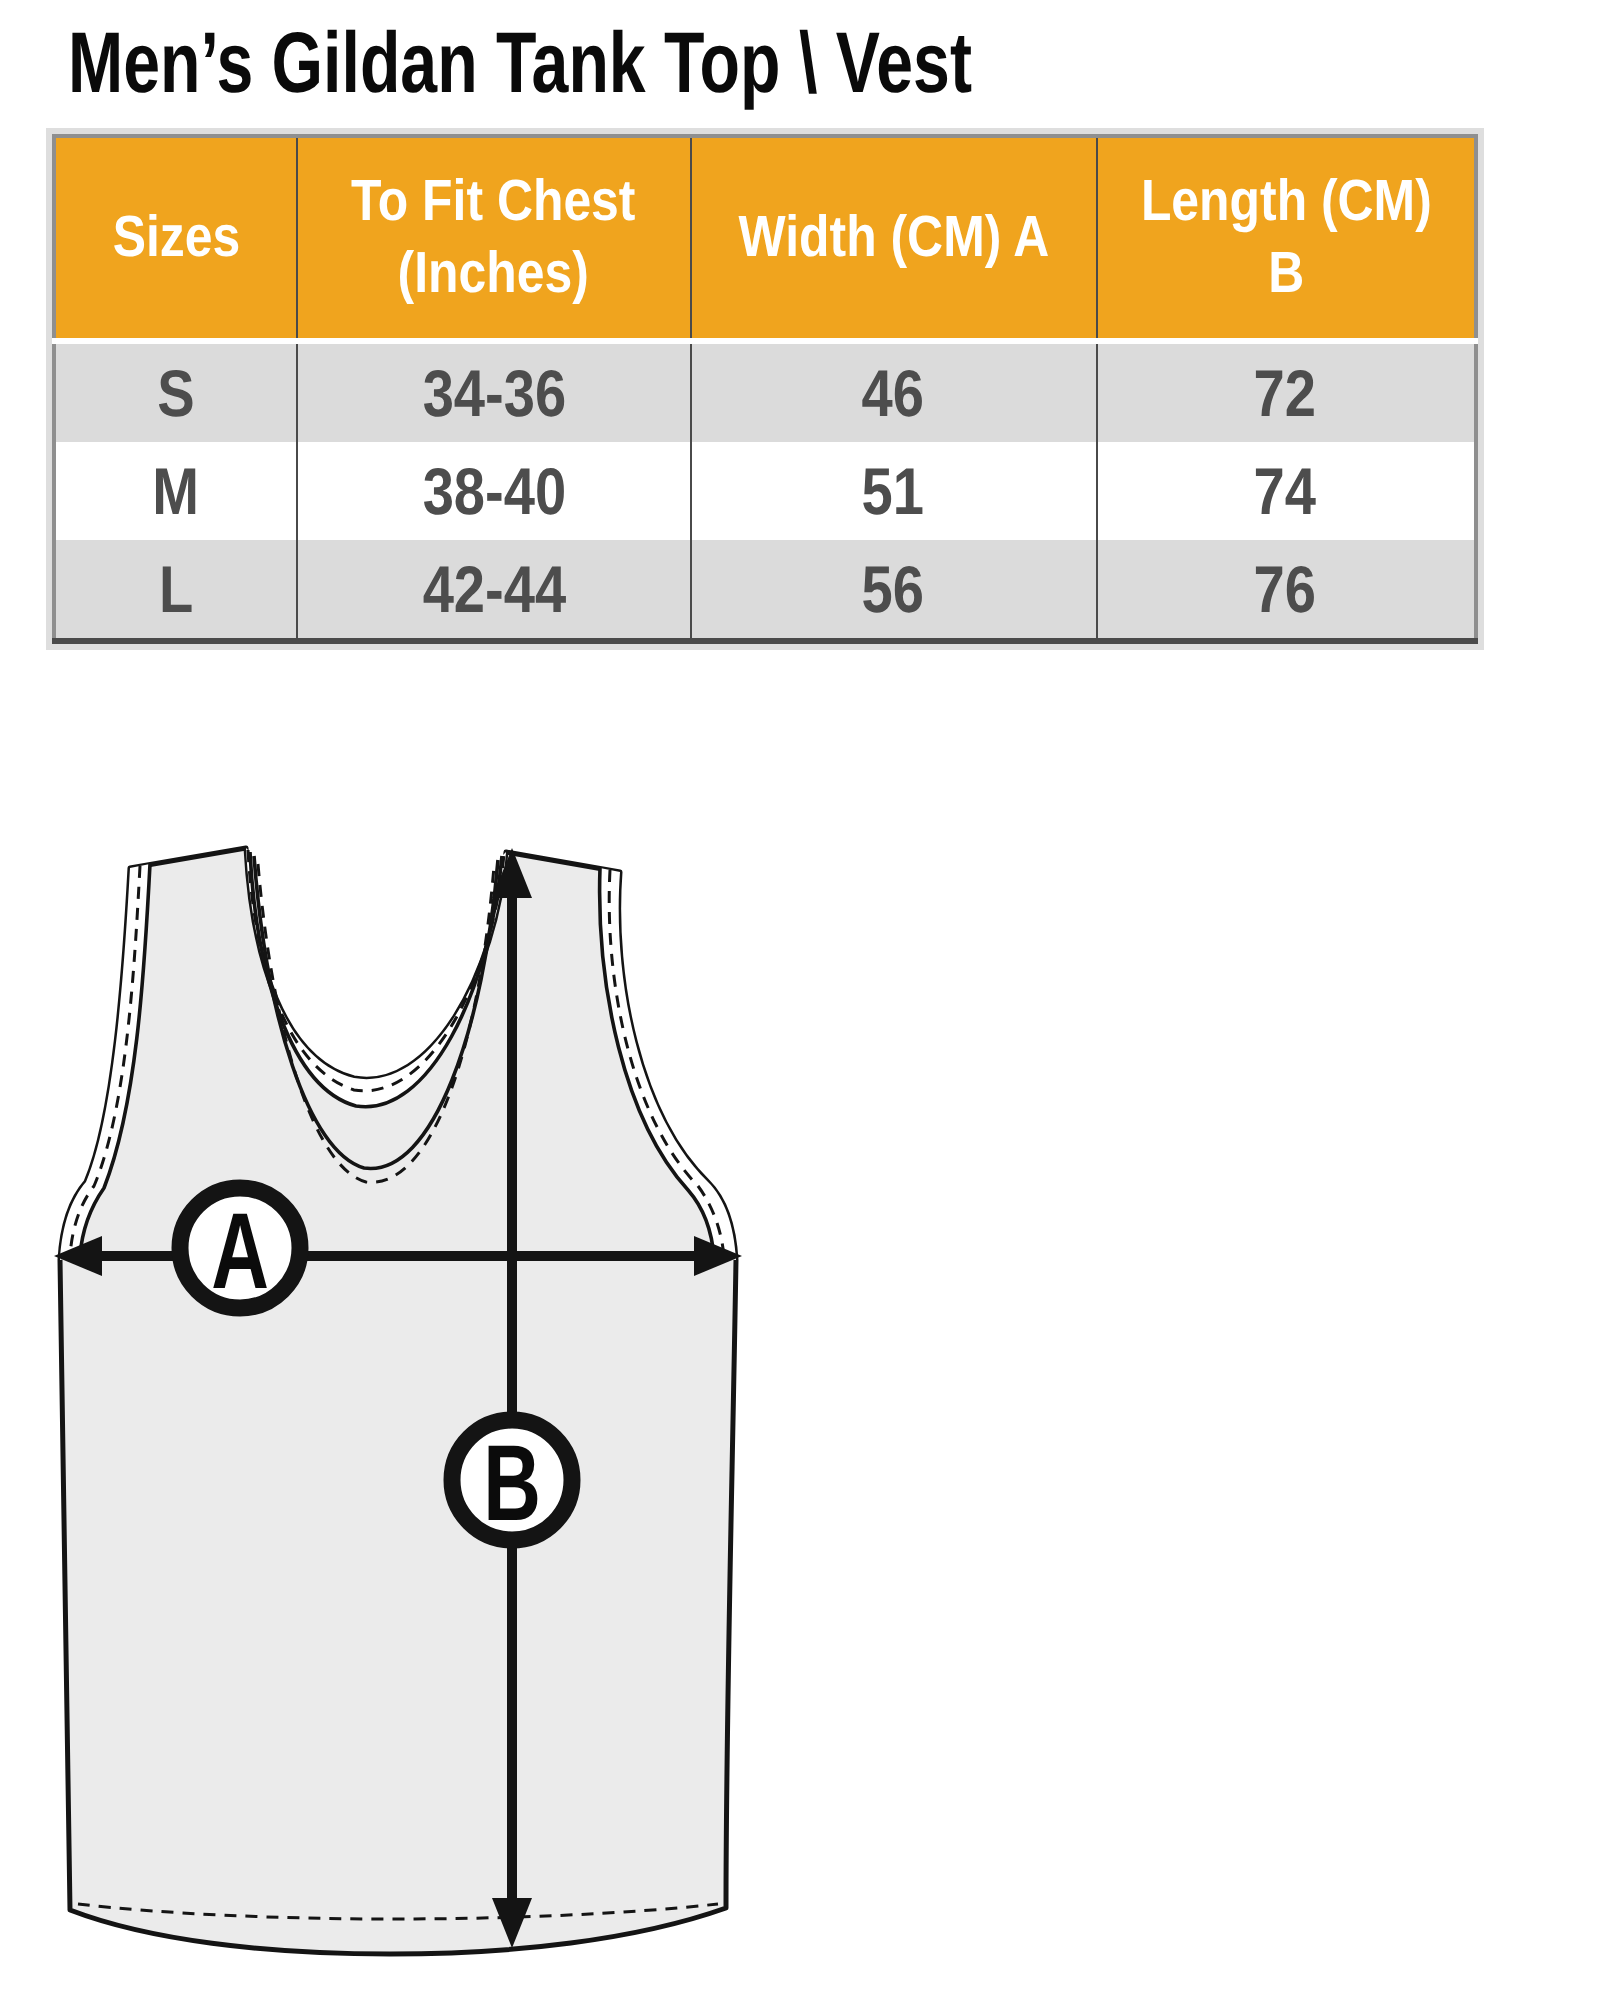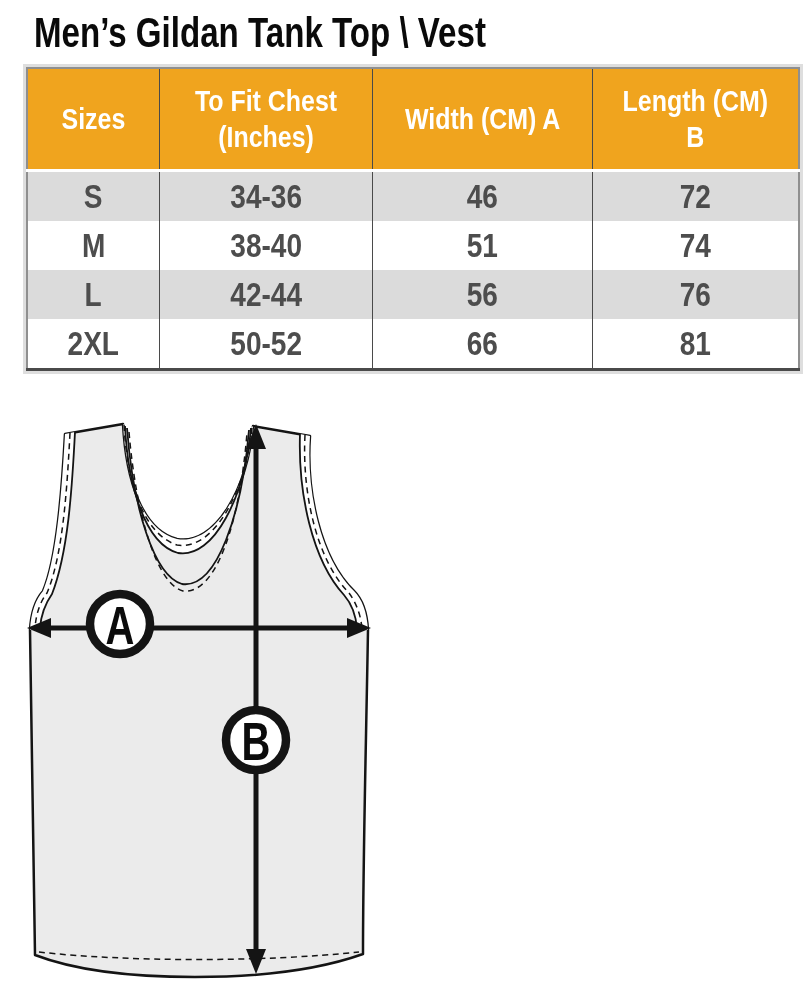--- a/index.html
+++ b/index.html
@@ -14,21 +14,21 @@
     background:var(--page-bg);
     font-family:"Liberation Sans", sans-serif;
   }
   .page-title{position:absolute;left:34px;top:8px;white-space:nowrap;}
   .page-title .title-text{
     display:inline-block;font-size:43px;font-weight:bold;color:var(--title-text);
     transform:scaleX(0.77);transform-origin:0 0;letter-spacing:0;
   }
   .table-wrap{position:absolute;left:26px;top:67px;}
   table.size-table{
-    width:774px;border-collapse:collapse;table-layout:fixed;
+    width:713px;border-collapse:collapse;table-layout:fixed;
     border:2px solid var(--table-border);
     border-bottom:3px solid var(--table-line);
     outline:3px solid var(--outer-frame);
   }
   table.size-table th{
     background:var(--header-bg);color:var(--header-text);
     height:100px;padding:0;vertical-align:middle;text-align:center;
     font-weight:bold;font-size:29px;line-height:1.25;
     border-bottom:3px solid #fff;
   }
@@ -105,26 +105,20 @@
             <td><span class="cell-text">38-40</span></td>
             <td><span class="cell-text">51</span></td>
             <td><span class="cell-text">74</span></td>
           </tr>
           <tr>
             <td><span class="cell-text">L</span></td>
             <td><span class="cell-text">42-44</span></td>
             <td><span class="cell-text">56</span></td>
             <td><span class="cell-text">76</span></td>
           </tr>
-          <tr>
-            <td><span class="cell-text">2XL</span></td>
-            <td><span class="cell-text">50-52</span></td>
-            <td><span class="cell-text">66</span></td>
-            <td><span class="cell-text">81</span></td>
-          </tr>
         </tbody>
     </table>
   </div>
 
   <div class="diagram-wrap">
     <svg width="370" height="578" viewBox="0 0 370 578" xmlns="http://www.w3.org/2000/svg">
 
       <path class="garment" d="M 39,16 L 97,6
         C 100,62 116,112 151,121 C 189,128 222,70 227,8 L 284,18
         C 280,72 294,140 328,173 C 336,181 341,194 342,212

